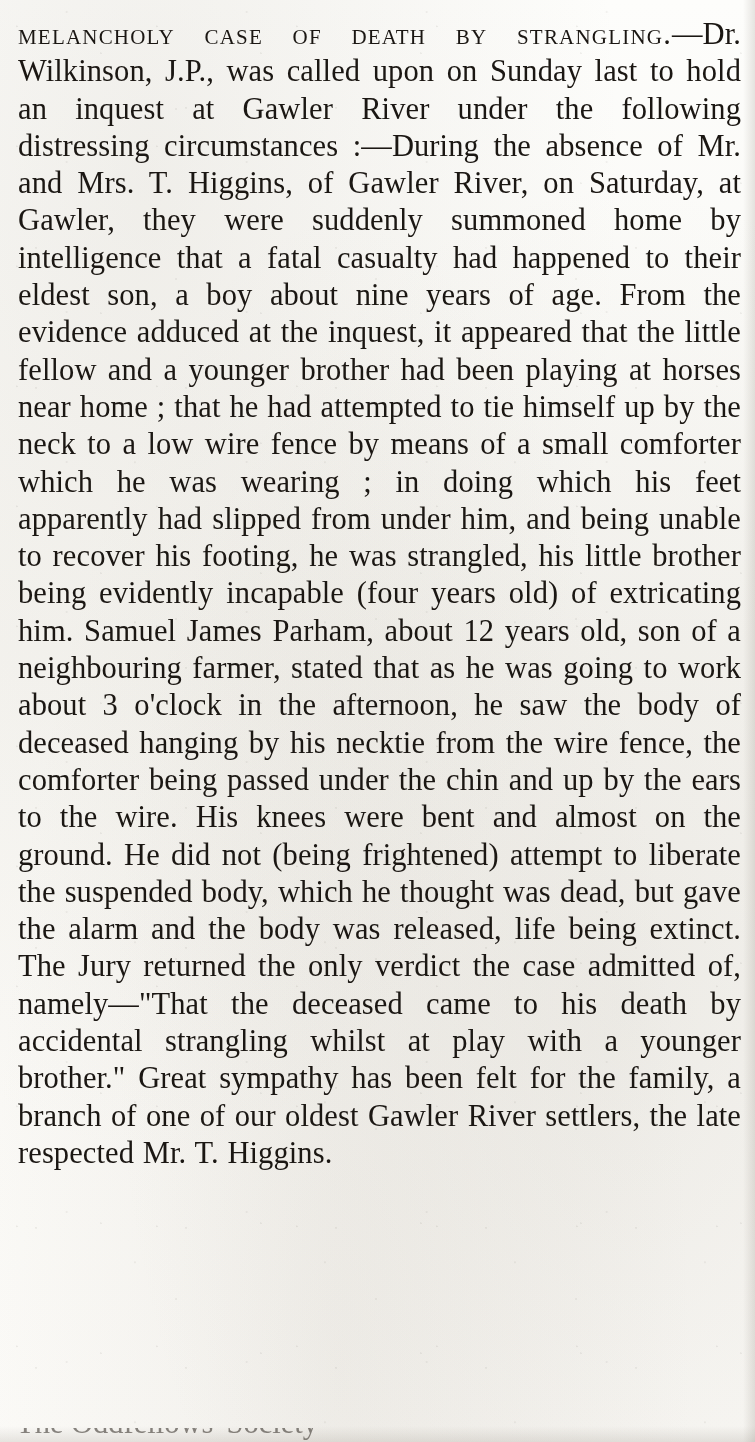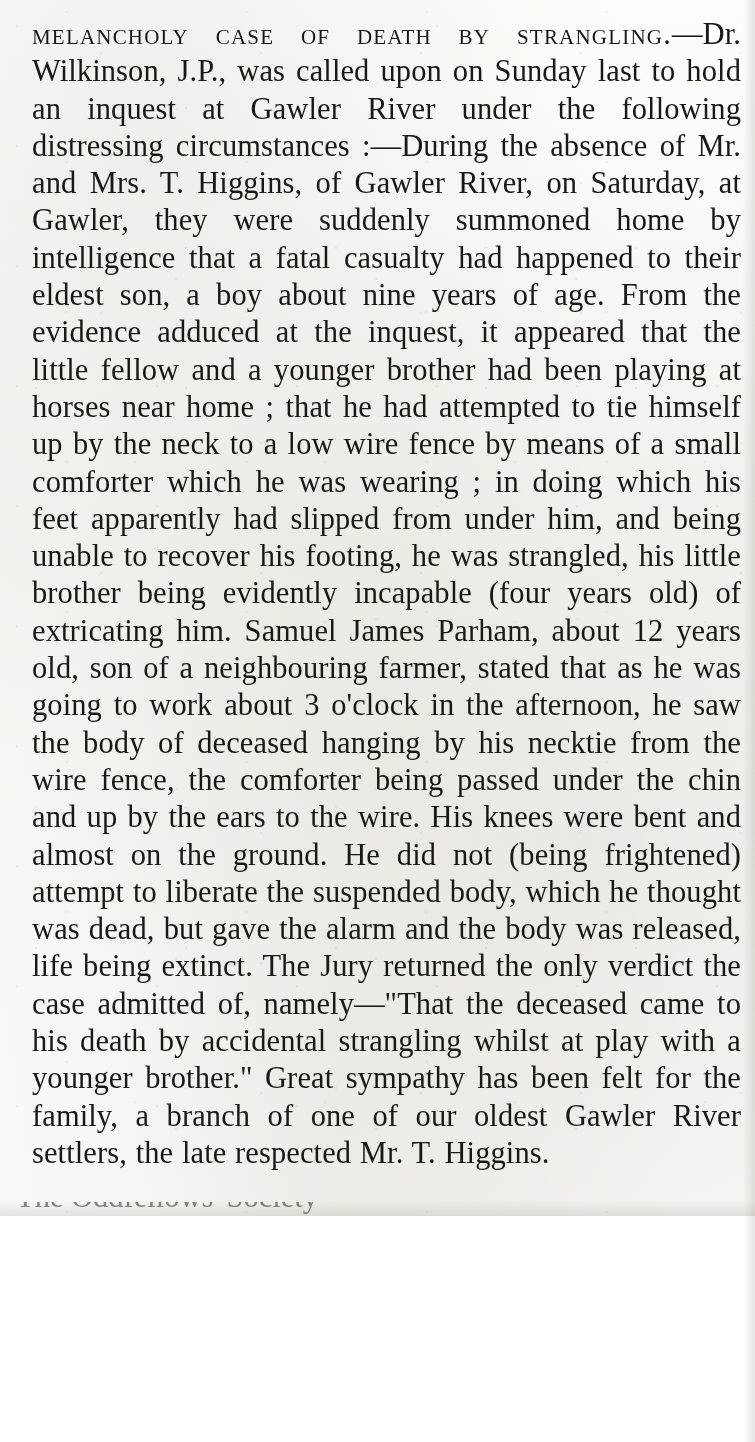--- a/index.html
+++ b/index.html
@@ -11,28 +11,28 @@
     width: 755px;
     height: 1442px;
     overflow: hidden;
     font-family: "Liberation Serif", serif;
   }
 
   
   #newspaper-clipping {
     position: relative;
     width: 755px;
-    height: 1216px;
+    height: 1442px;
     background:
       radial-gradient(ellipse at 20% 12%, rgba(180,172,158,0.16), rgba(255,255,255,0) 55%),
       radial-gradient(ellipse at 82% 70%, rgba(168,160,146,0.15), rgba(255,255,255,0) 58%),
       radial-gradient(ellipse at 45% 95%, rgba(176,168,154,0.14), rgba(255,255,255,0) 60%),
       linear-gradient(180deg, #fdfdfb 0%, #f7f6f2 45%, #fbfaf7 100%);
     box-sizing: border-box;
-    padding: 16px 14px 6px 32px;
+    padding: 16px 14px 6px 18px;
   }
 
   
   #newspaper-clipping::after {
     content: "";
     position: absolute;
     left: 0; top: 0; right: 0; bottom: 0;
     pointer-events: none;
     background-image:
       radial-gradient(circle at 12% 22%, rgba(90,84,74,0.10) 0.7px, rgba(0,0,0,0) 1.2px),

